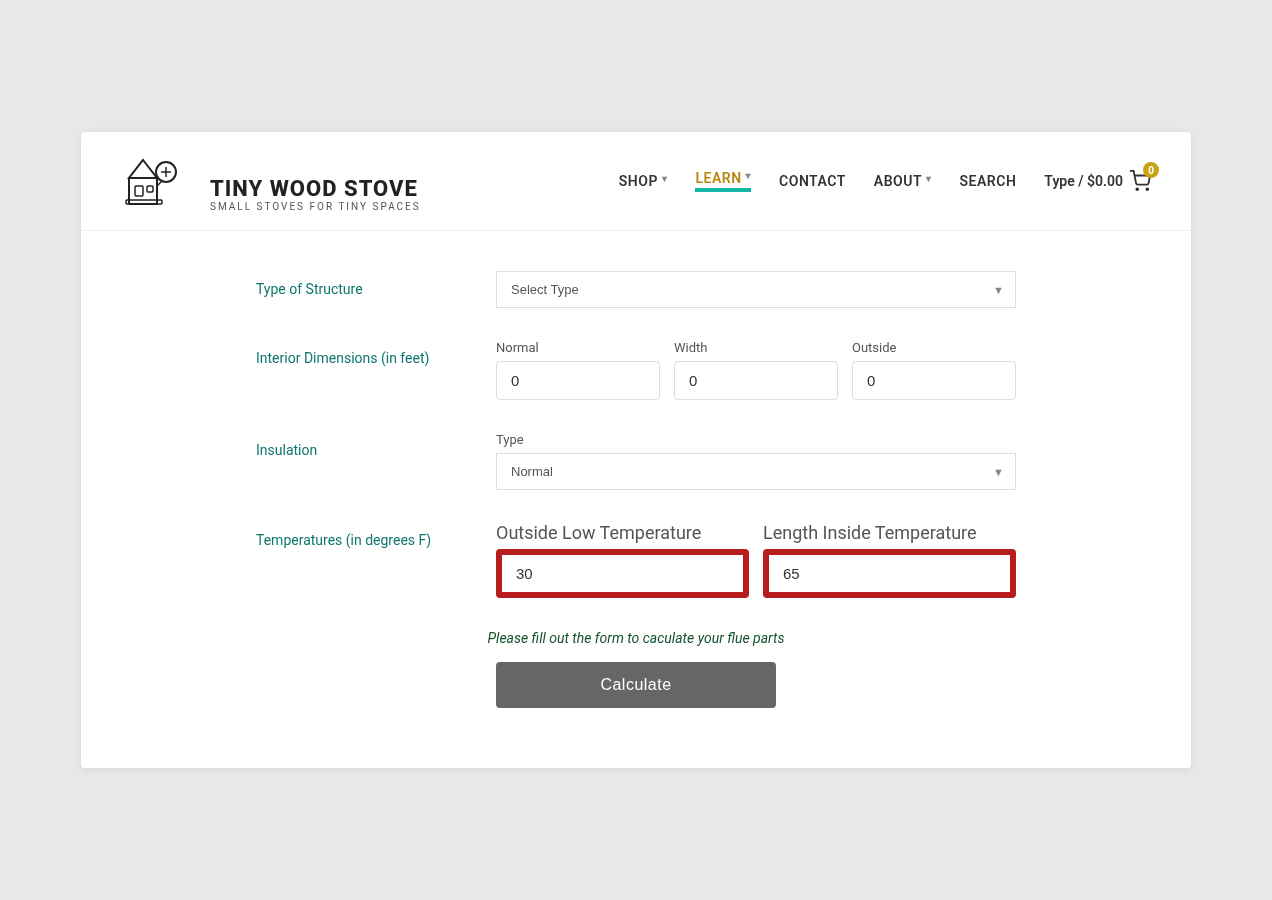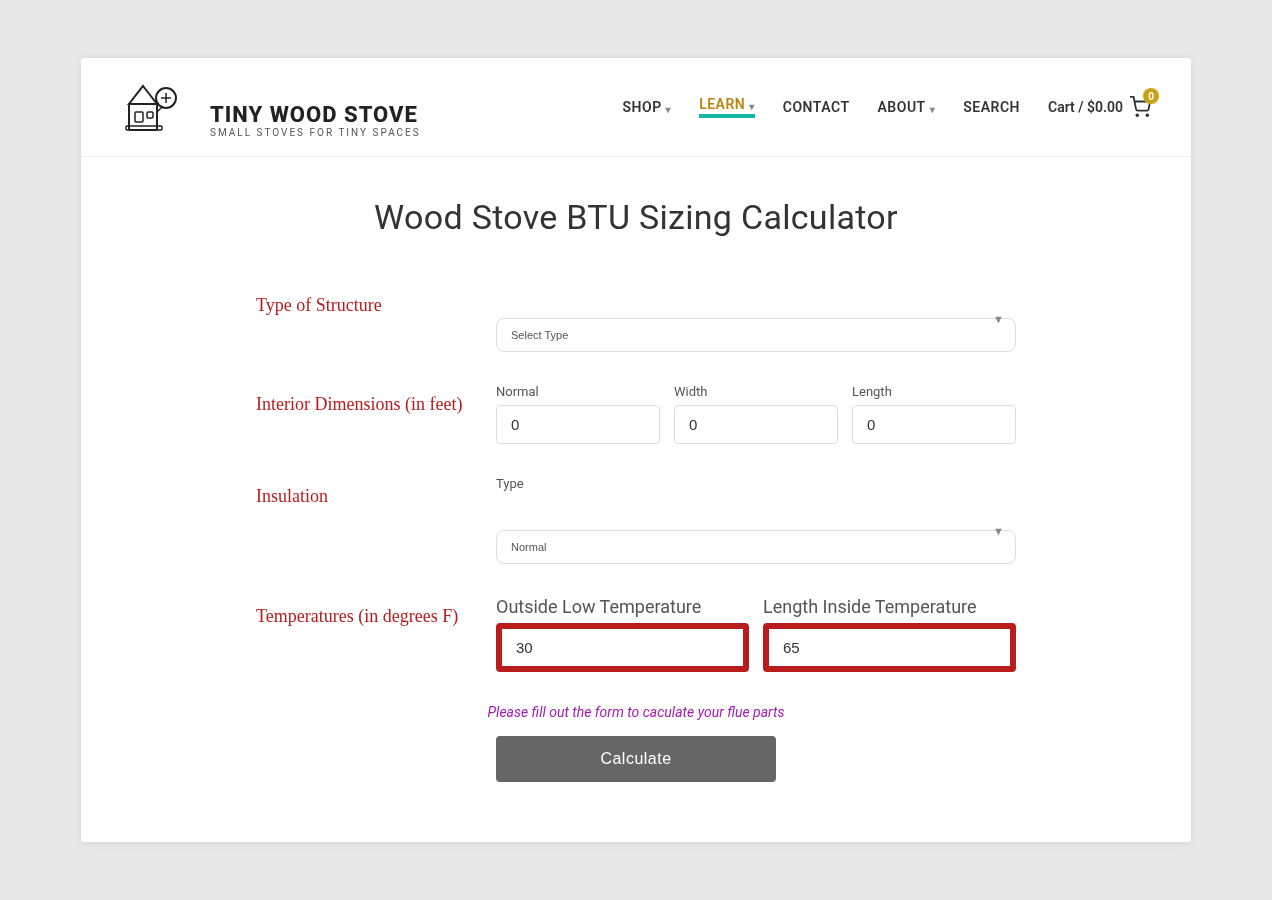--- a/index.html
+++ b/index.html
@@ -60,21 +60,21 @@
       gap: 28px;
     }
     .nav-item {
       font-size: 14px;
       font-weight: 600;
       color: #333;
       text-transform: uppercase;
       letter-spacing: 0.5px;
       cursor: pointer;
       display: flex;
-      align-items: flex-end;
+      align-items: flex-start;
       gap: 4px;
     }
     .nav-item.active {
       color: #b8860b;
       border-bottom: 4px solid #14b8a6;
       padding-bottom: 2px;
     }
     .nav-chevron {
       font-size: 10px;
       color: #888;
@@ -126,50 +126,48 @@
       margin: 0 auto;
     }
     .form-row {
       display: flex;
       align-items: flex-start;
       margin-bottom: 32px;
       gap: 20px;
     }
     .form-label {
       min-width: 220px;
-      font-size: 18px;
-      color: #b91c1c;
+      font-size: 14px;
+      color: #0f766e;
       padding-top: 10px;
       font-weight: 400;
-      font-family: Liberation Serif, serif;
     }
     .form-fields {
       flex: 1;
     }
     .form-sublabel {
       font-size: 13px;
       color: #555;
       margin-bottom: 6px;
     }
     .select-wrapper {
       position: relative;
       width: 100%;
     }
     .select-wrapper select {
       width: 100%;
       padding: 10px 36px 10px 14px;
       border: 1px solid #ddd;
-      border-radius: 8px;
+      border-radius: 0;
       background: #fff;
-      font-size: 11px;
+      font-size: 13px;
       color: #555;
       appearance: none;
       cursor: pointer;
       outline: none;
-      margin-top: 33px;
     }
     .select-wrapper::after {
       content: '▼';
       position: absolute;
       right: 12px;
       top: 50%;
       transform: translateY(-50%);
       font-size: 11px;
       color: #888;
       pointer-events: none;
@@ -217,21 +215,21 @@
       width: 100%;
       padding: 10px 14px;
       border: 6px solid #b91c1c;
       border-radius: 4px;
       font-size: 15px;
       color: #333;
       outline: none;
     }
     .validation-msg {
       text-align: center;
-      color: #a21caf;
+      color: #14532d;
       font-size: 14px;
       margin-bottom: 16px;
       font-style: italic;
     }
     .calculate-btn {
       display: block;
       margin: 0 auto;
       width: 280px;
       padding: 14px;
       background: #666;
@@ -282,35 +280,34 @@
         <span>CONTACT</span>
       </div>
       <div class="nav-item">
         <span>ABOUT</span>
         <span class="nav-chevron">▾</span>
       </div>
       <div class="nav-item">
         <span>SEARCH</span>
       </div>
       <div class="cart-area">
-        <span>Cart / $0.00</span>
+        <span>Type / $0.00</span>
         <div class="cart-icon-wrap">
           <svg width="22" height="22" viewBox="0 0 24 24" fill="none" stroke="#333" stroke-width="2">
             <circle cx="9" cy="21" r="1"></circle>
             <circle cx="20" cy="21" r="1"></circle>
             <path d="M1 1h4l2.68 13.39a2 2 0 0 0 2 1.61h9.72a2 2 0 0 0 2-1.61L23 6H6"></path>
           </svg>
           <span class="cart-badge">0</span>
         </div>
       </div>
     </nav>
   </header>
 
   <main class="main-content">
-    <h1 class="page-title">Wood Stove BTU Sizing Calculator</h1>
 
     <div class="form-grid">
 
       <div class="form-row">
         <label class="form-label">Type of Structure</label>
         <div class="form-fields">
           <div class="select-wrapper">
             <select>
               <option value="">Select Type</option>
               <option value="house">House</option>
@@ -329,21 +326,21 @@
           <div class="dimensions-row">
             <div class="dimension-group">
               <label>Normal</label>
               <input type="number" value="0" style="">
             </div>
             <div class="dimension-group">
               <label>Width</label>
               <input type="number" value="0" style="">
             </div>
             <div class="dimension-group">
-              <label>Length</label>
+              <label>Outside</label>
               <input type="number" value="0" style="">
             </div>
           </div>
         </div>
       </div>
 
       <div class="form-row">
         <label class="form-label">Insulation</label>
         <div class="form-fields">
           <div class="form-sublabel">Type</div>

